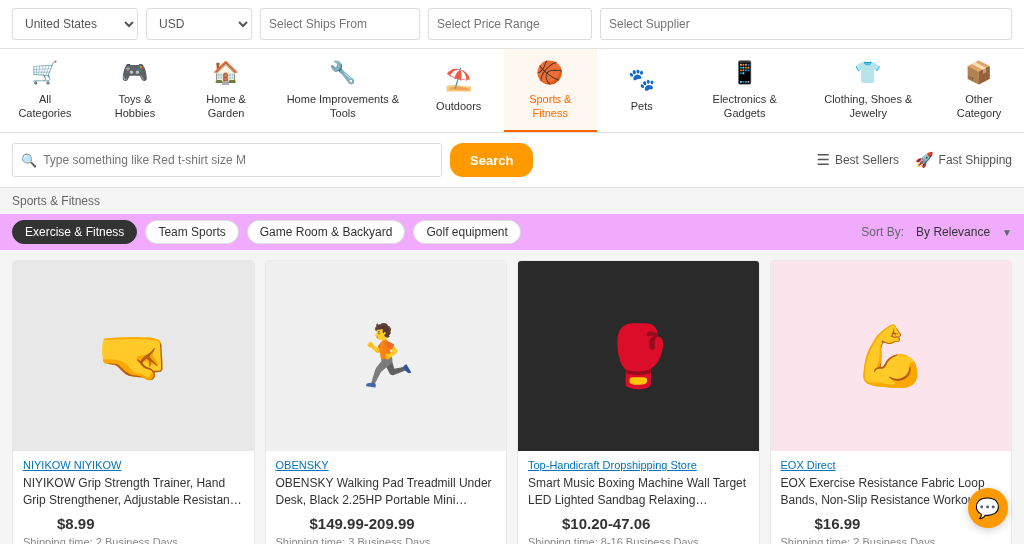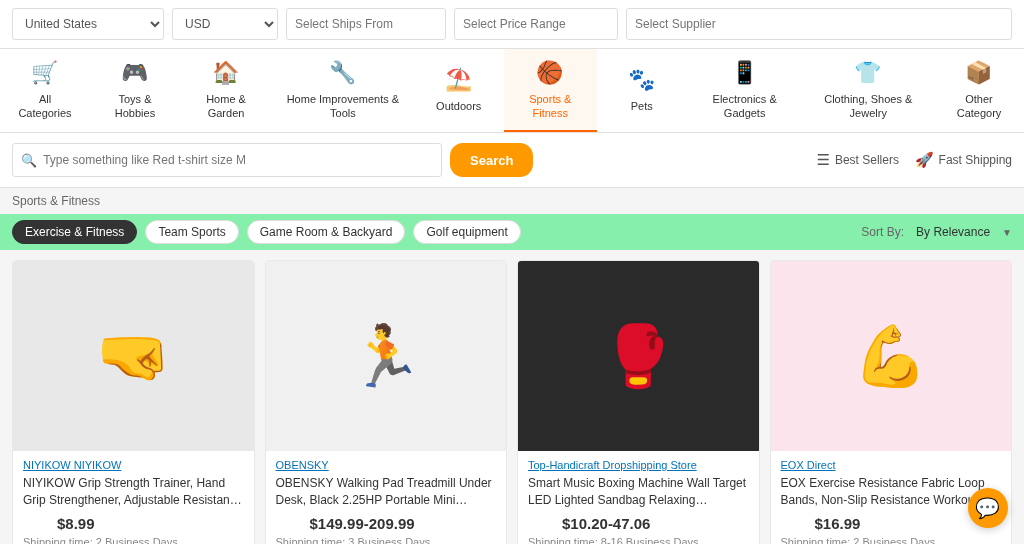--- a/index.html
+++ b/index.html
@@ -17,21 +17,21 @@
     .top-bar select, .top-bar input {
       border: 1px solid #ddd;
       border-radius: 3px;
       padding: 5px 8px;
       font-size: 12px;
       background: #fff;
       color: #555;
       height: 32px;
       outline: none;
     }
-    .select-country { width: 152px; }
+    .select-country { width: 126px; }
     .select-currency { width: 106px; }
     .select-ships { width: 160px; }
     .select-price { width: 164px; }
     .select-supplier { flex: 1; }
 
     
     .category-nav {
       display: flex;
       align-items: stretch;
       background: #fff;
@@ -120,21 +120,21 @@
       font-size: 12px;
       color: #666;
       background: #f5f5f5;
     }
 
     
     .filter-bar {
       display: flex;
       align-items: center;
       padding: 6px 12px;
-      background: #86efac;
+      background: #f0abfc;
       gap: 8px;
     }
     .filter-tab {
       padding: 4px 12px;
       border: 1px solid #ddd;
       border-radius: 14px;
       font-size: 12px;
       background: #fff;
       cursor: pointer;
       color: #333;

